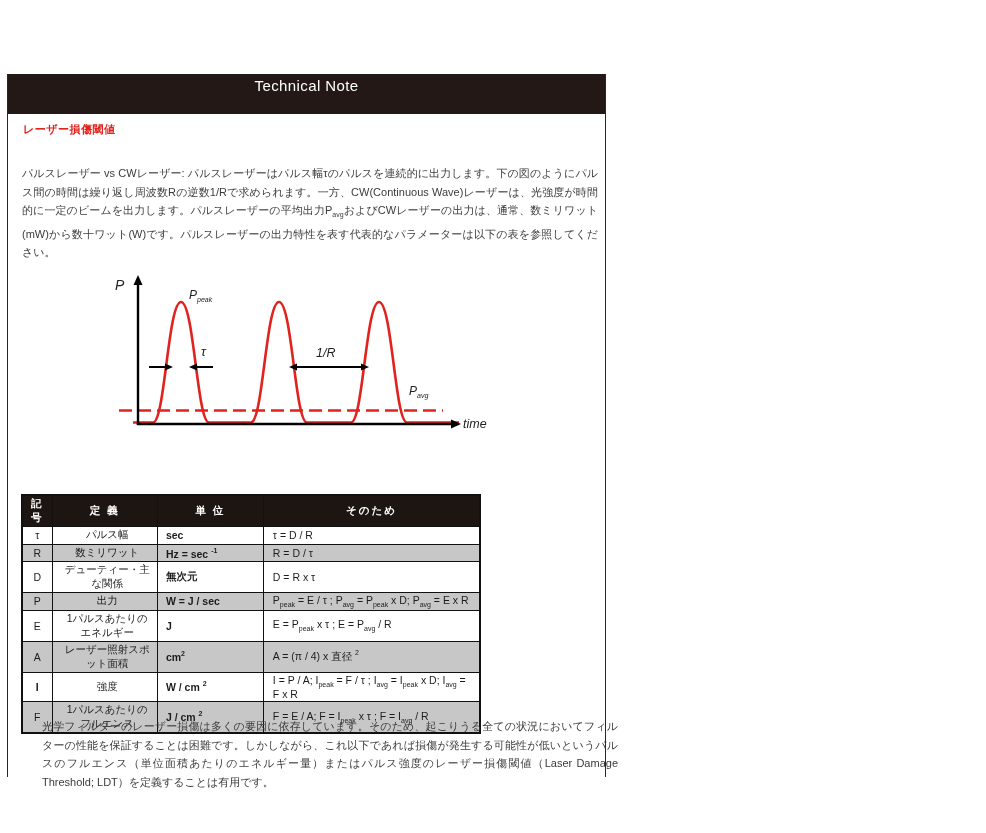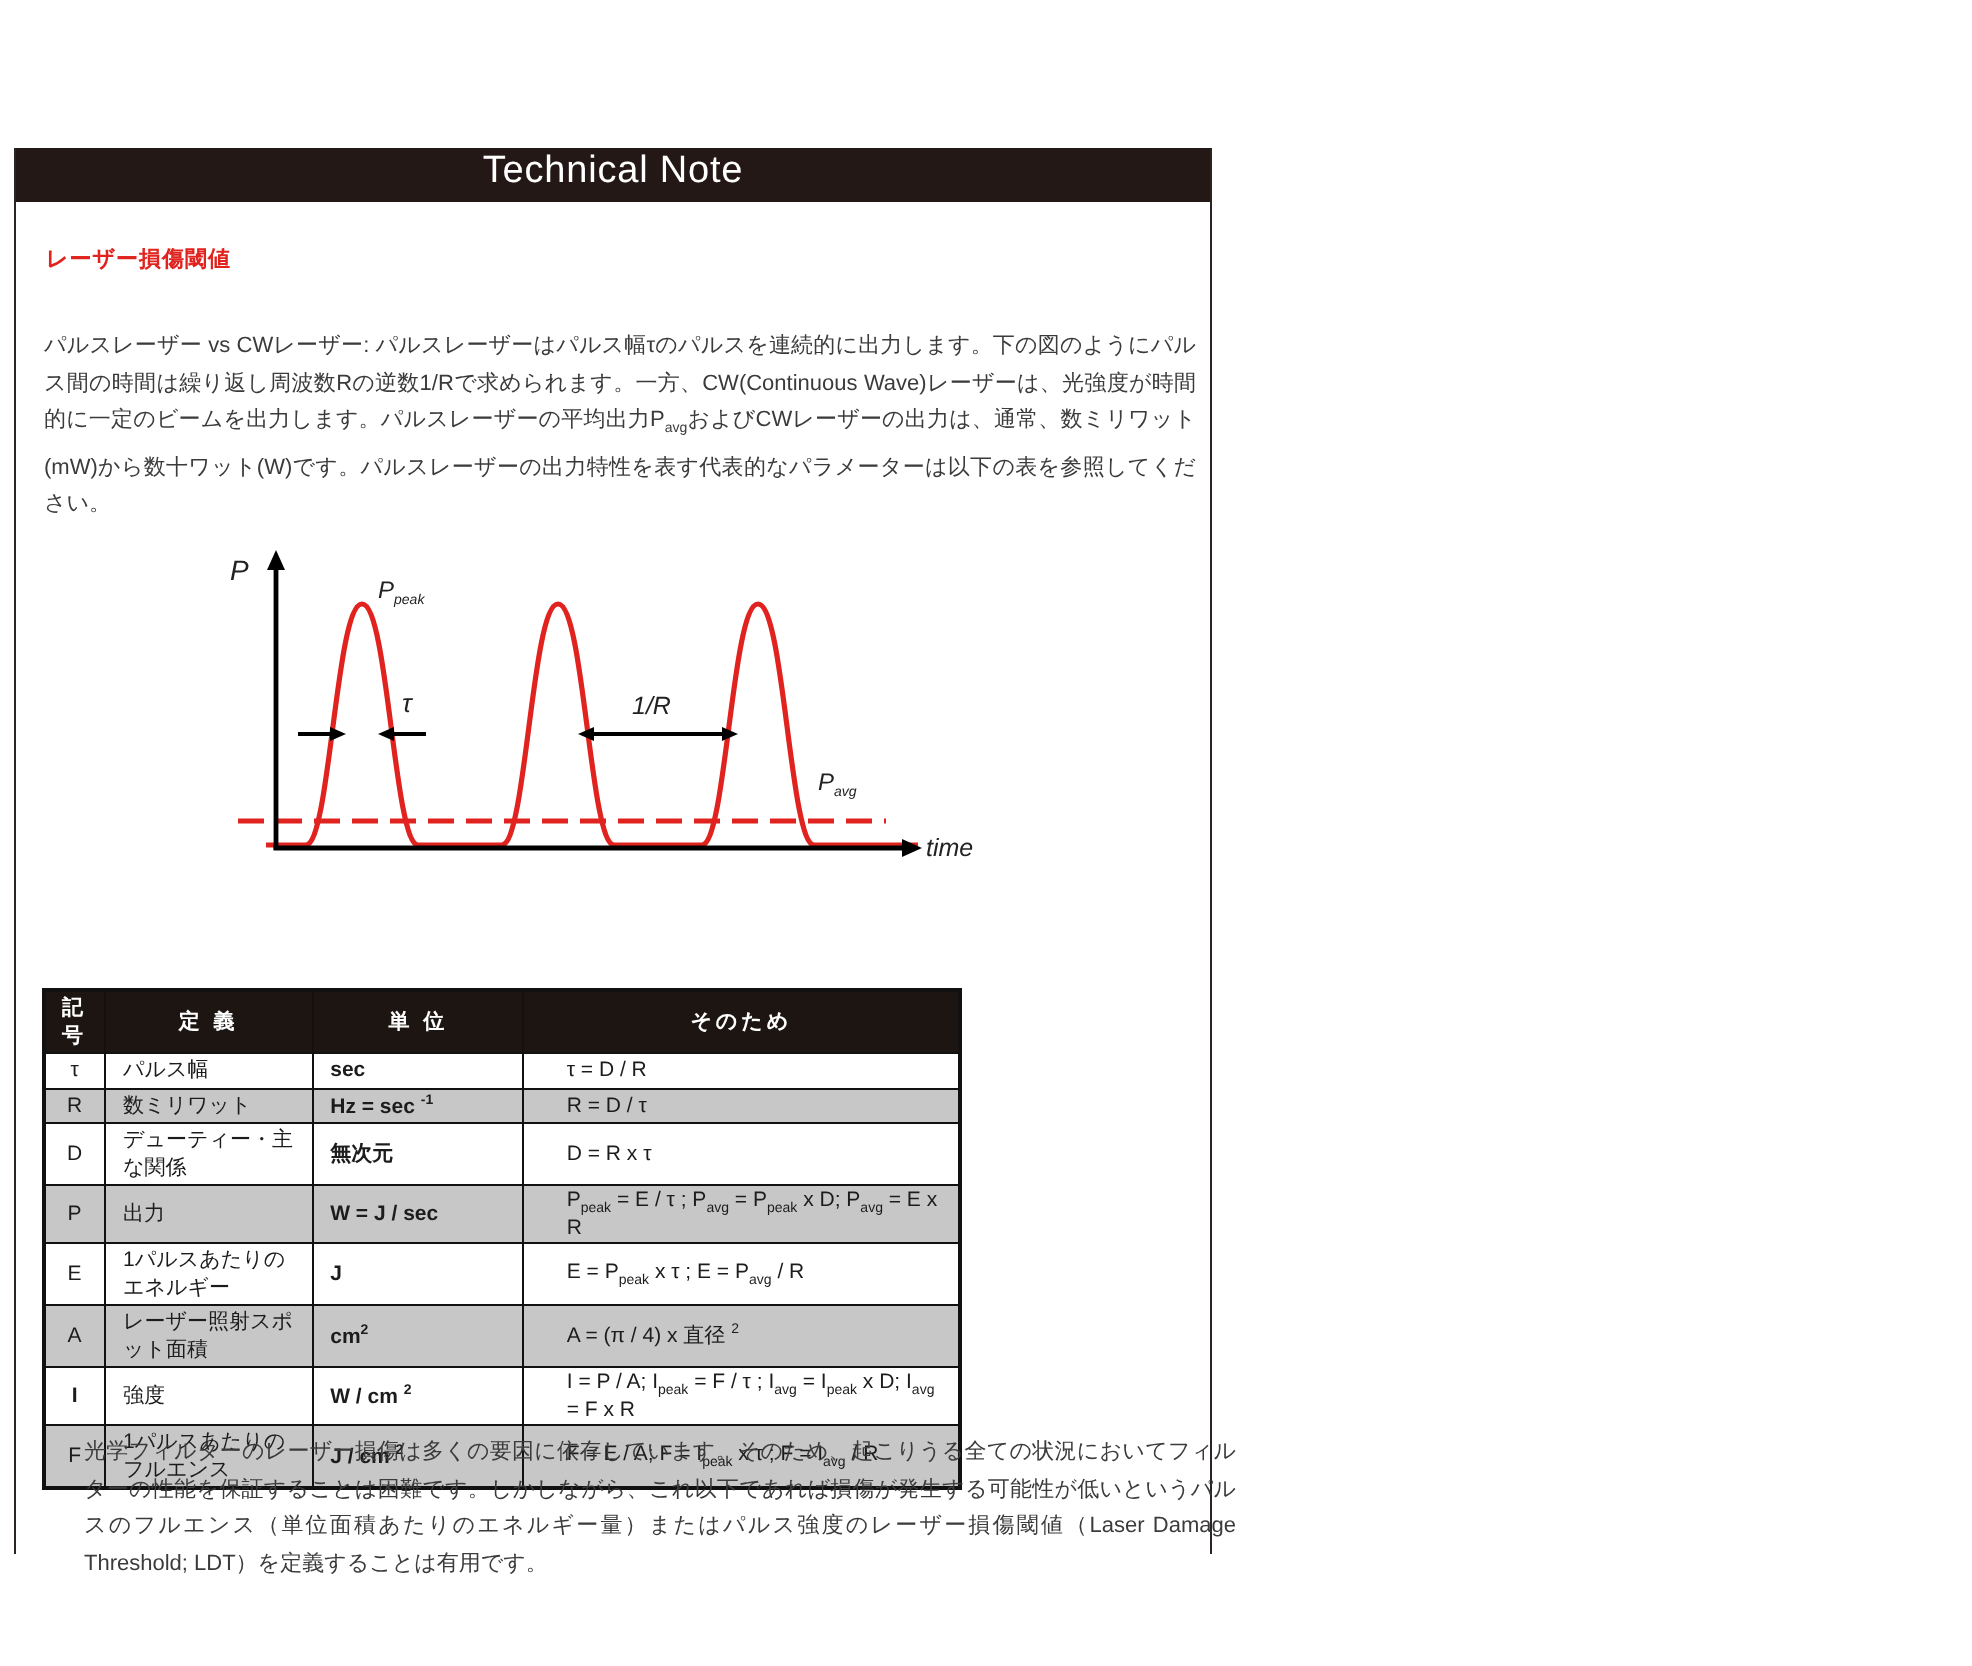--- a/index.html
+++ b/index.html
@@ -13,22 +13,22 @@
   body{
     width:986px;height:833px;position:relative;background:#ffffff;
     font-family:"Liberation Sans", sans-serif;color:#3a3a3a;
   }
   .page-box{
     position:absolute;left:7px;top:74px;width:599px;height:703px;
     border-left:1px solid #2b2420;border-right:1px solid #2b2420;
     background:#ffffff;
   }
   .title-bar{
-    height:27px;background:var(--bar-bg);color:#ffffff;
-    text-align:center;font-size:19px;line-height:23px;letter-spacing:.4px;
+    height:40px;background:var(--bar-bg);color:#ffffff;
+    text-align:center;font-size:15px;line-height:23px;letter-spacing:.4px;
   }
   .red-heading{
     position:absolute;left:15px;top:48px;
     color:var(--accent);font-weight:bold;font-size:11px;letter-spacing:.5px;
   }
   .para{
     position:absolute;left:14px;width:576px;
     font-size:11px;line-height:18.5px;text-align:justify;color:#3b3b3b;
   }
   .para sub{font-size:7px;}
@@ -46,23 +46,23 @@
     height:17px;font-size:10.5px;letter-spacing:2px;
     border:1.5px solid var(--ink);padding:1px 4px;
   }
   .param-table td{
     height:17.5px;border:1.5px solid var(--ink);padding:1px 4px;
     background:#ffffff;
   }
   .param-table tbody tr:nth-child(even) td{background:var(--row-gray);}
   .param-table td.sym{text-align:center;width:33px;}
   .param-table td.sym.b{font-weight:bold;}
-  .param-table td.def{width:130px;padding-left:9px;}
+  .param-table td.def{width:130px;padding-left:9px;text-align:center;}
   .param-table td.unit{width:132px;padding-left:8px;font-weight:bold;}
-  .param-table td.rel{width:280px;padding-left:21px;}
+  .param-table td.rel{width:280px;padding-left:9px;}
   .param-table sub{font-size:7px;}
   .param-table sup{font-size:7px;}
   .param-table col.c1{width:33px;}
   .param-table col.c2{width:130px;}
   .param-table col.c3{width:132px;}
   .param-table col.c4{width:280px;}
 </style>
 </head>
 <body>
 

